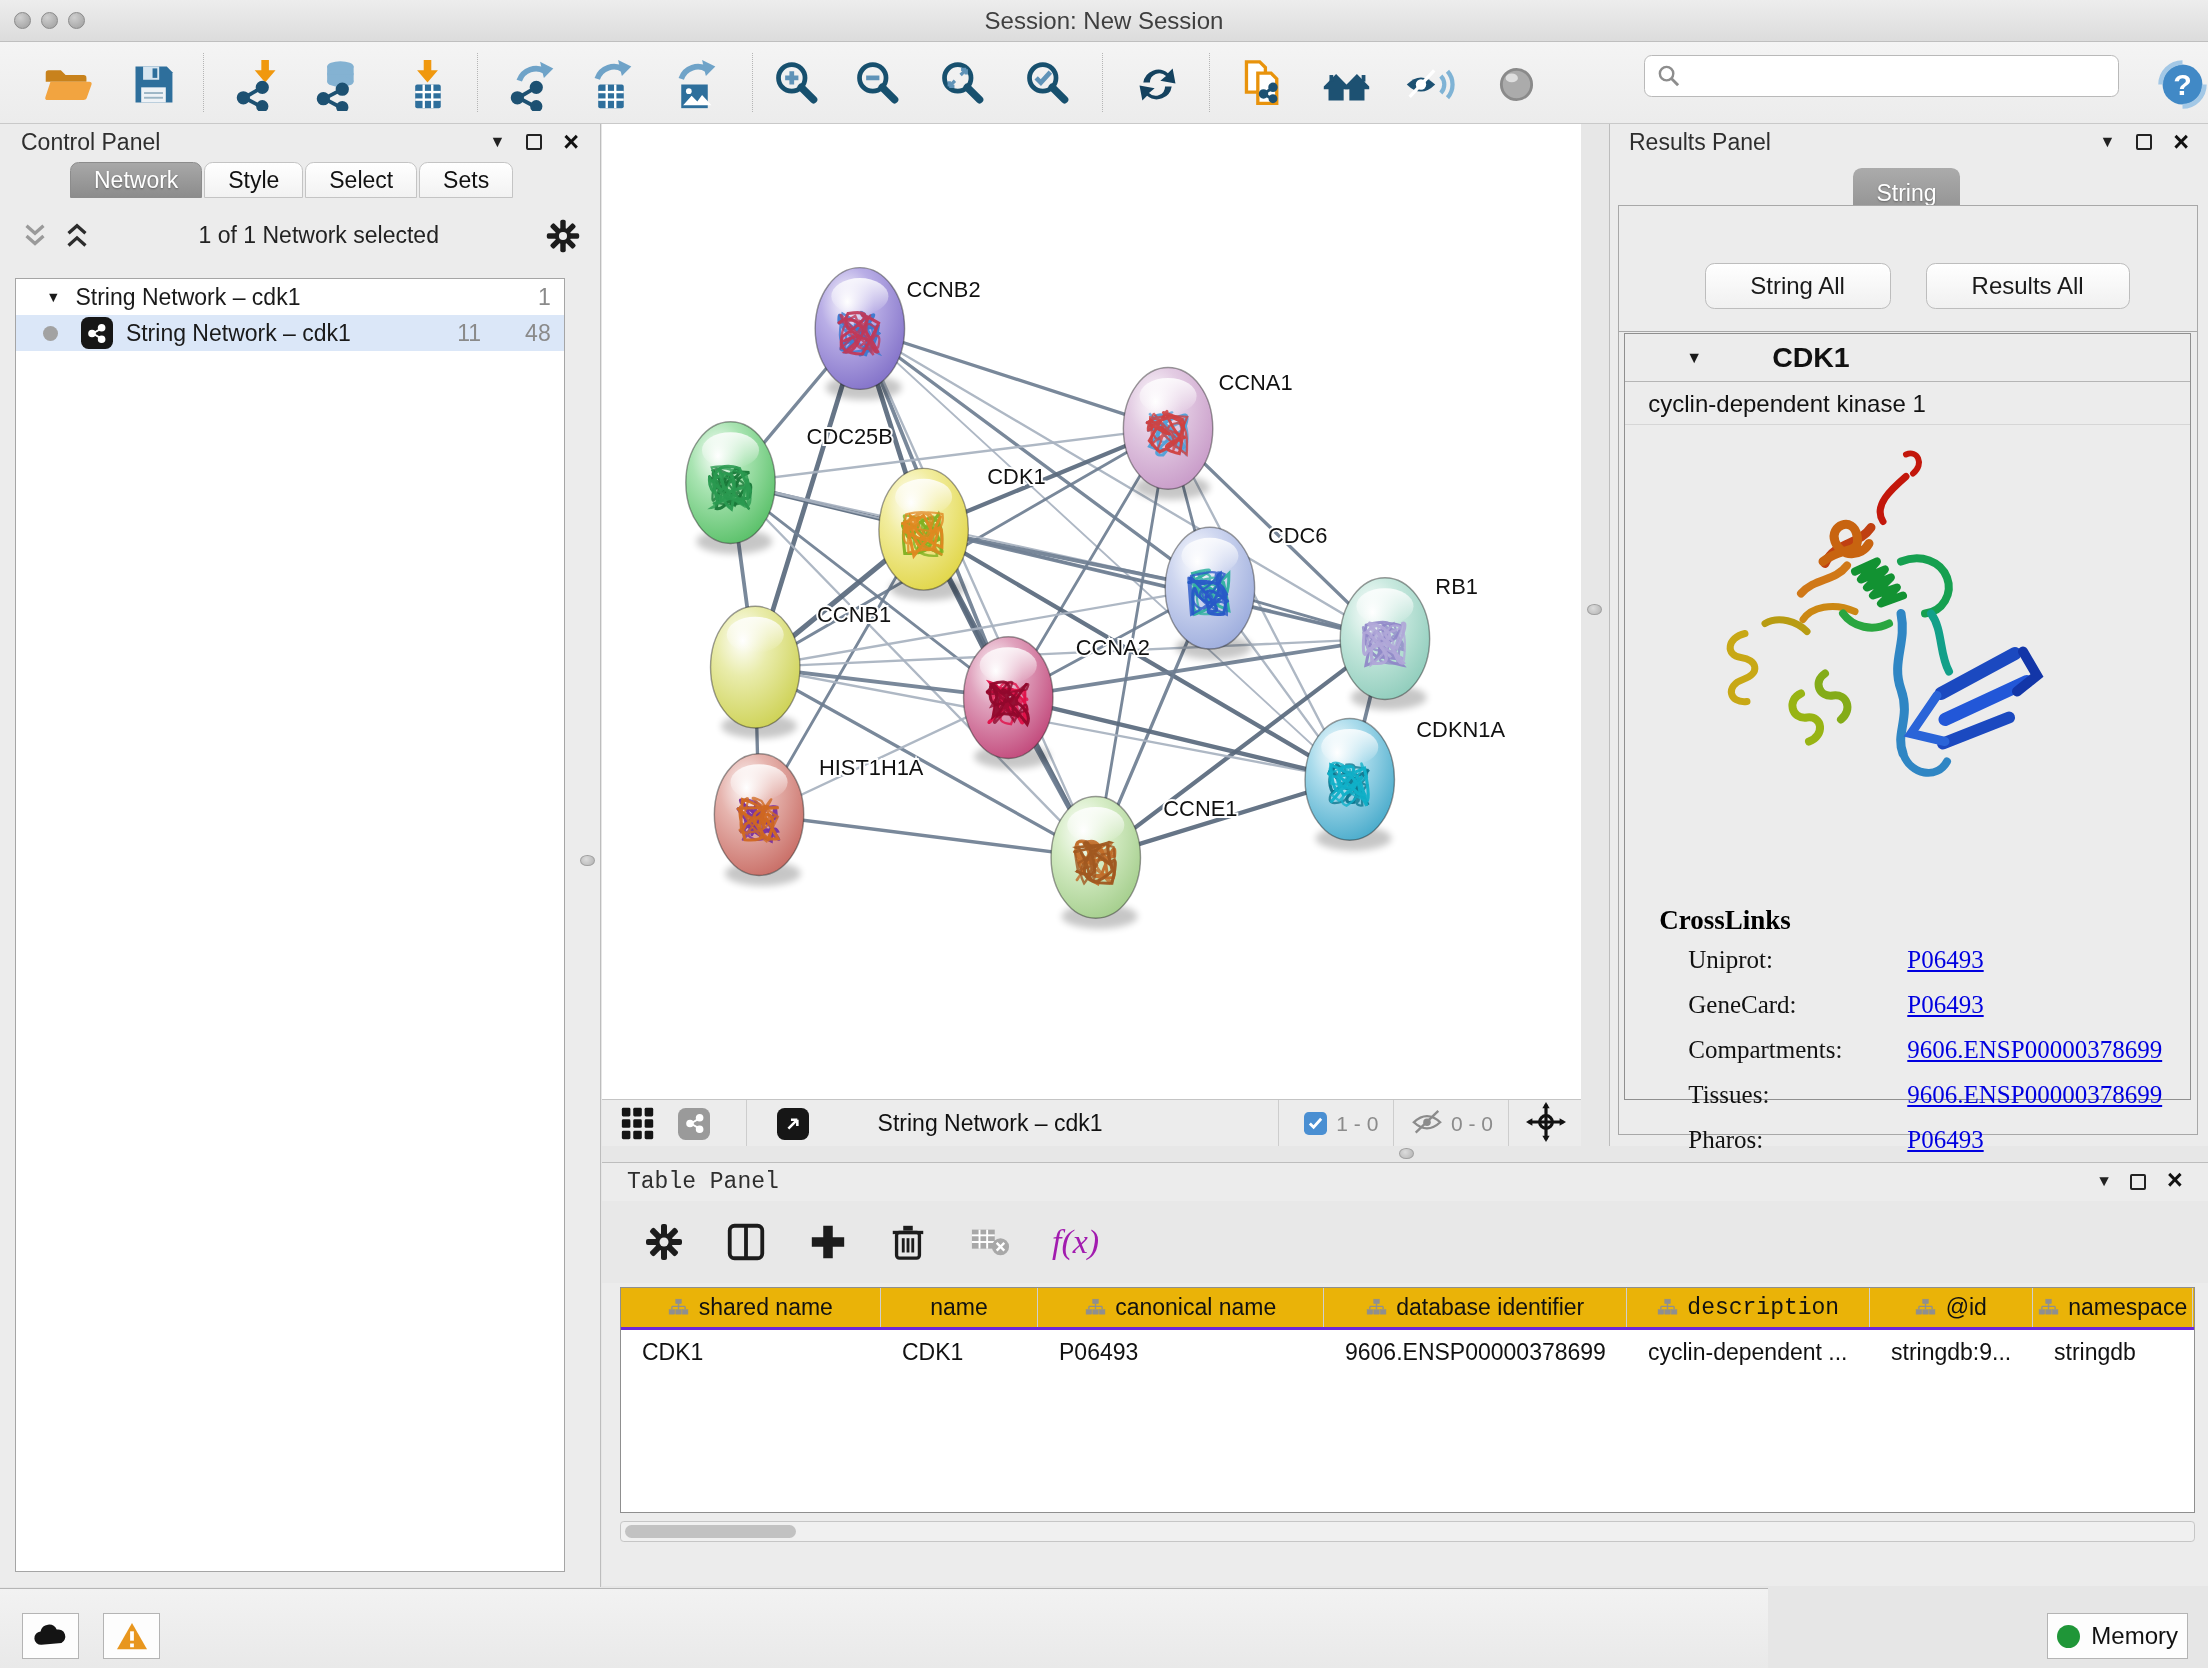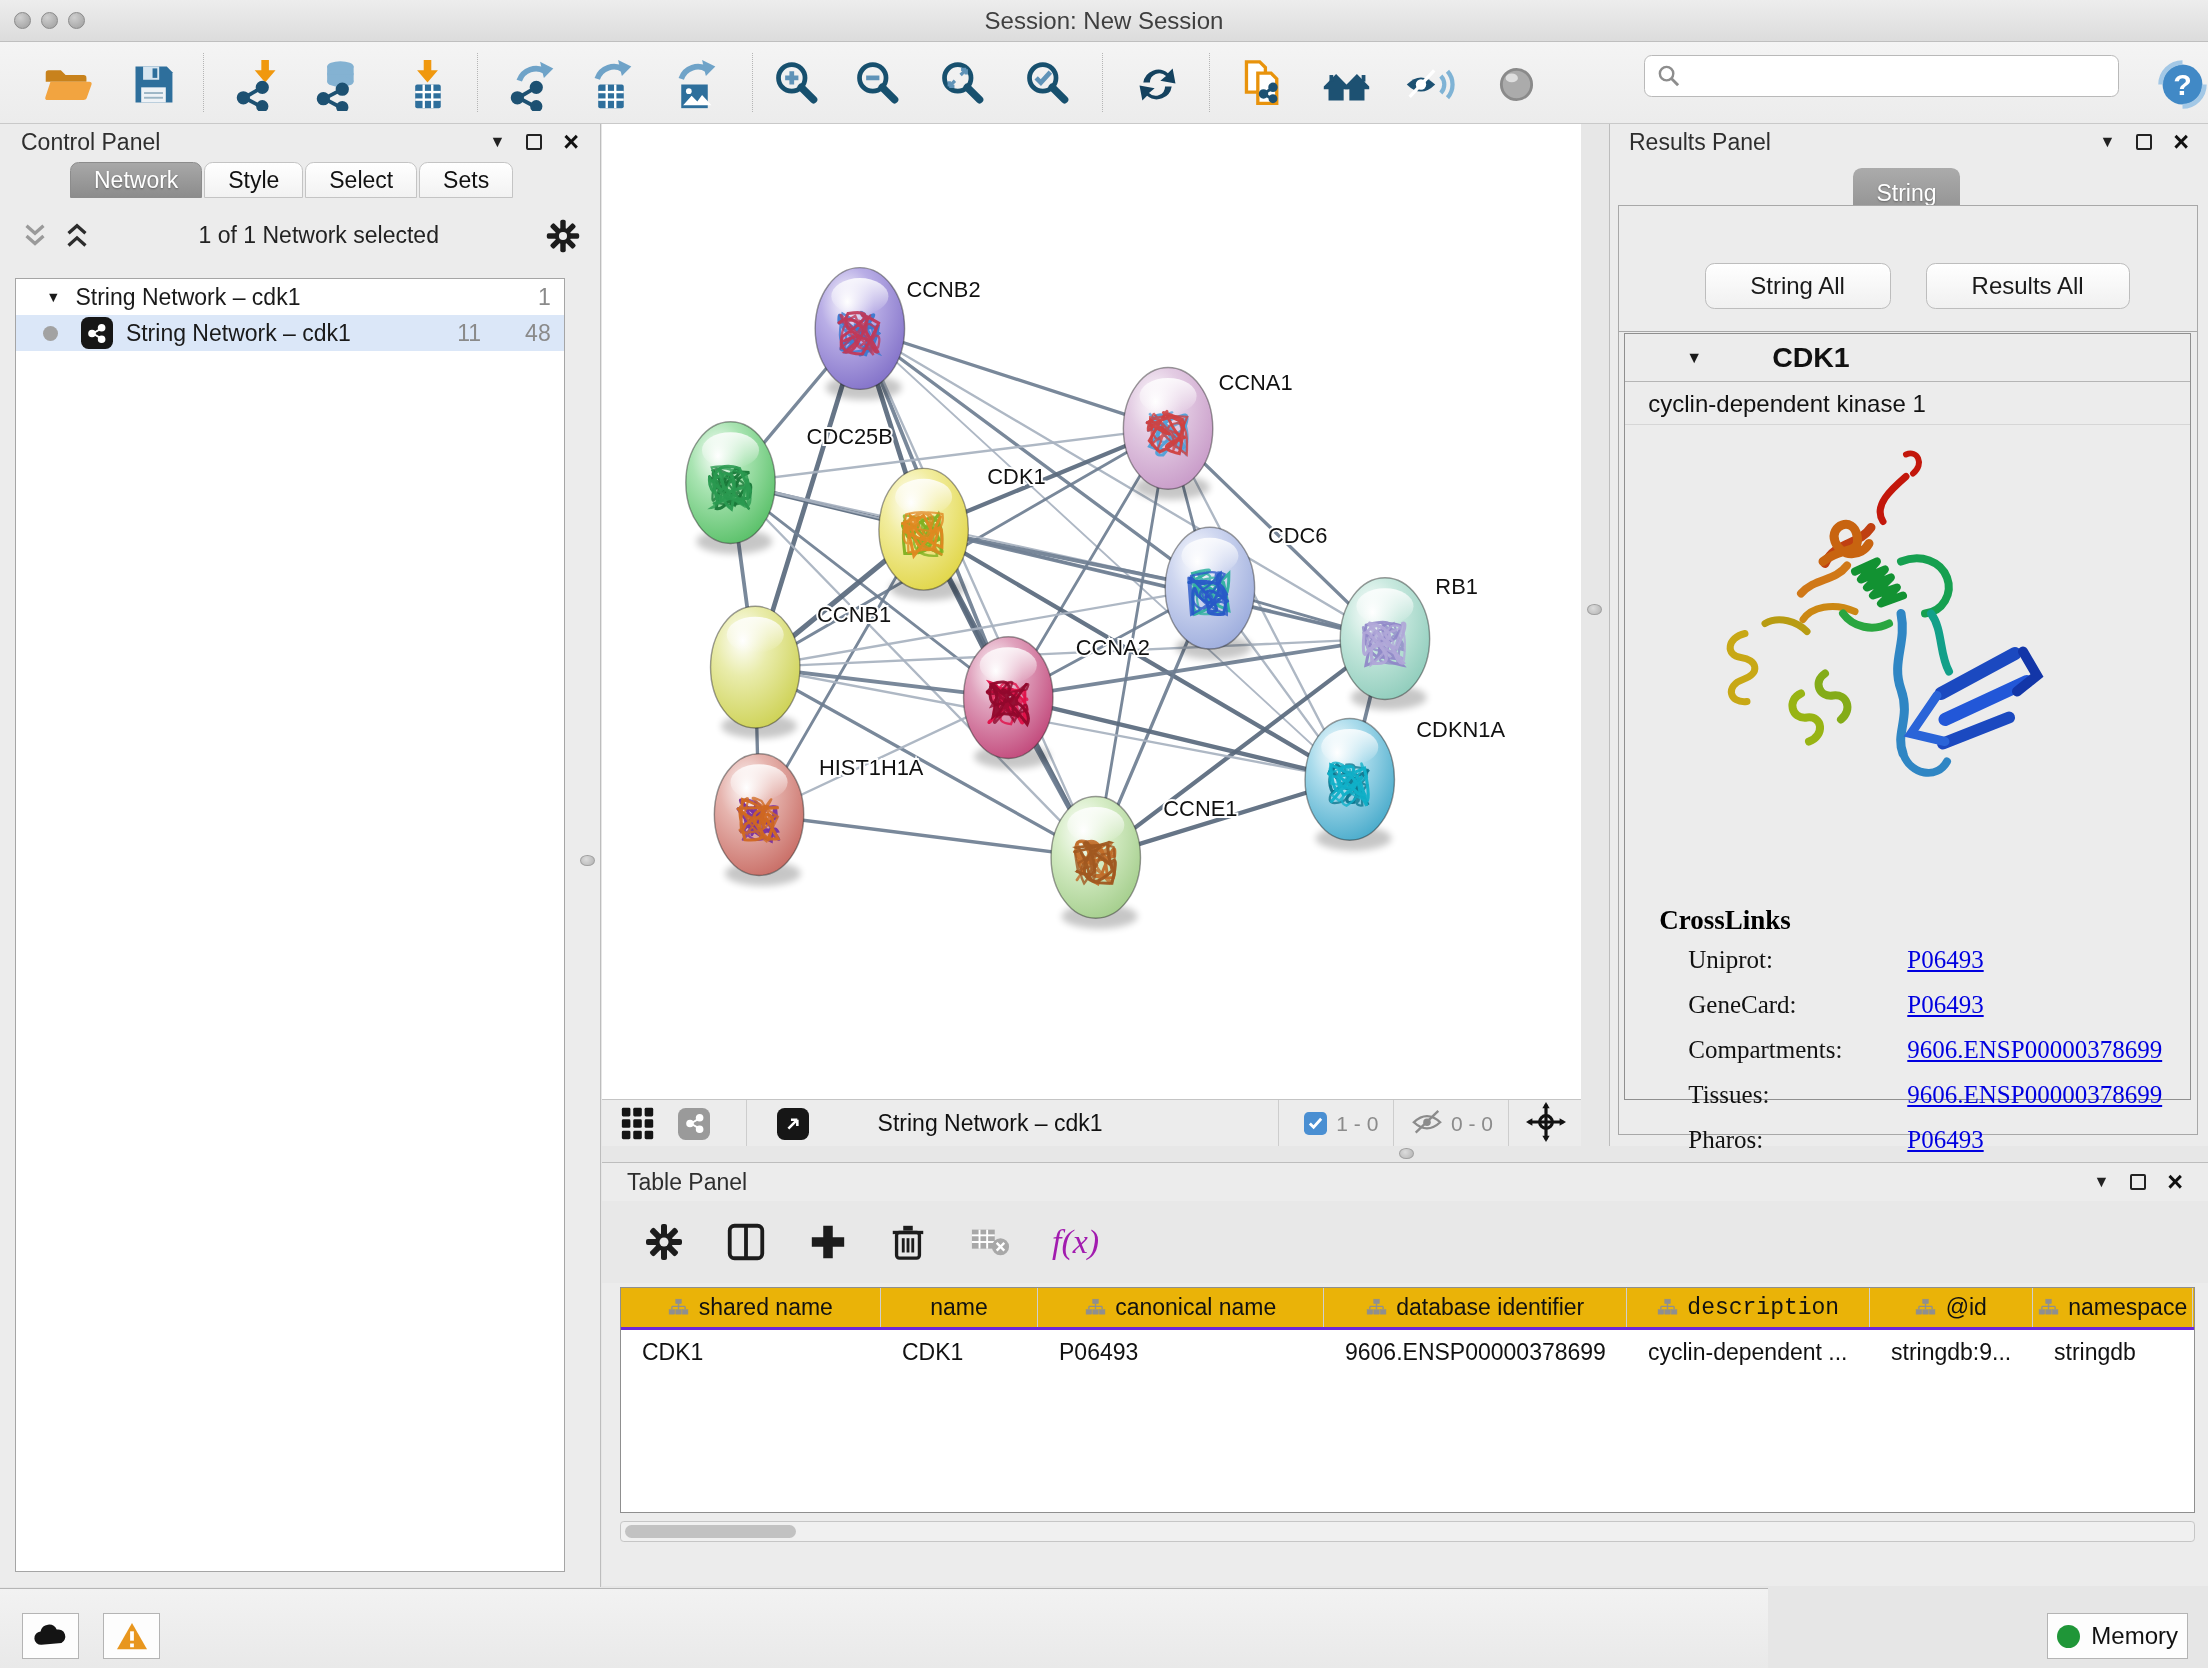--- a/index.html
+++ b/index.html
@@ -66,21 +66,21 @@
   #rp-desc { position:absolute; left:0; top:49px; width:100%; height:42px; font-size:24px; color:#111; display:flex; align-items:center; padding-left:23px; border-bottom:1px solid #d6d6d6; }
   #crosslinks { position:absolute; left:0; top:571px; width:100%; font-family:"Liberation Serif", serif; }
   #crosslinks h3 { font-size:27px; margin-left:34px; margin-bottom:9.5px; color:#000; }
   .cl-row { display:flex; margin:0 0 17px 63px; font-size:25px; }
   .cl-label { width:219px; color:#111; }
   .cl-link { color:#0000e0; text-decoration:underline; cursor:pointer; }
   #rp-scrollstrip { position:absolute; left:5.7px; top:898px; width:567px; height:21px; background:#f2f2f2; border:1px solid #cfcfcf; }
 
   
   #table-panel { left:602px; top:1162px; width:1606px; height:424px; background:#ececec; border-top:1px solid #bdbdbd; }
-  #tp-header { position:absolute; left:0; top:0; width:100%; height:38px; display:flex; align-items:center; padding:0 25px; justify-content:space-between; }
+  #tp-header { position:absolute; left:0; top:0; width:100%; height:38px; display:flex; align-items:center; padding:0 25px; justify-content:space-between;font-family:Liberation Mono, monospace; }
   #tp-toolbar { position:absolute; left:0; top:38px; width:100%; height:82px; background:#e8e8e8; display:flex; align-items:center; gap:40px; padding-left:42px; }
   .tpt-icon { cursor:pointer; display:flex; align-items:center; }
   #fx-label { font-family:"Liberation Serif", serif; font-style:italic; font-size:34px; color:#a21caf; cursor:default; }
   #tp-table { position:absolute; left:18px; top:124px; width:1575px; height:226px; background:#fff; border:1.9px solid #8f8f8f; overflow:hidden; }
   #tp-headrow { display:flex; height:42px; background:#eab308; border-bottom:3px solid #6d28d9; }
   .th-cell { display:flex; align-items:center; justify-content:center; gap:9.5px; font-size:23px; color:#111; border-right:1px solid #cfcfcf; overflow:hidden; white-space:nowrap; flex:none; cursor:pointer; }
   #tp-datarow { display:flex; height:44px; align-items:center; }
   .td-cell { font-size:23px; color:#111; padding-left:21px; overflow:hidden; white-space:nowrap; flex:none; }
   #tp-hscroll { position:absolute; left:18px; top:358px; width:1575px; height:21px; background:#f0f0f0; border:1px solid #c6c6c6; border-radius:3.8px; }
   #tp-hthumb { position:absolute; left:3.8px; top:2.9px; width:171px; height:13.3px; background:#c2c2c2; border-radius:6.7px; cursor:pointer; }

